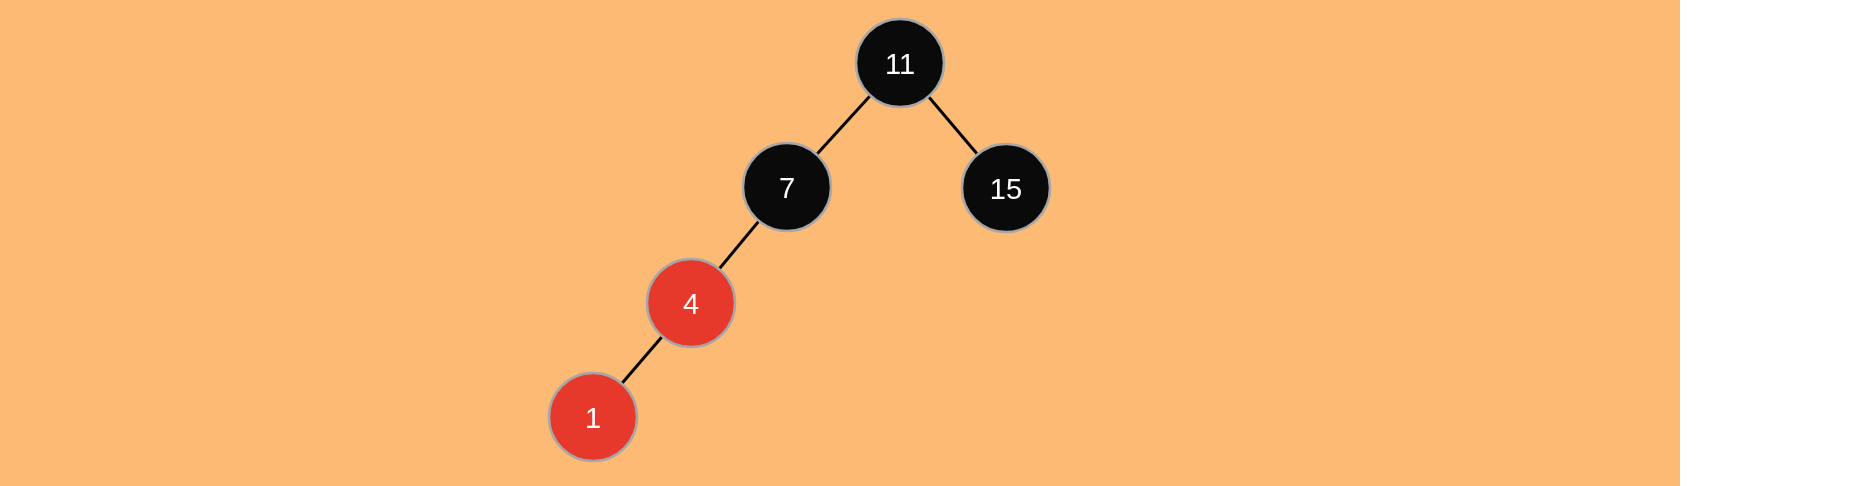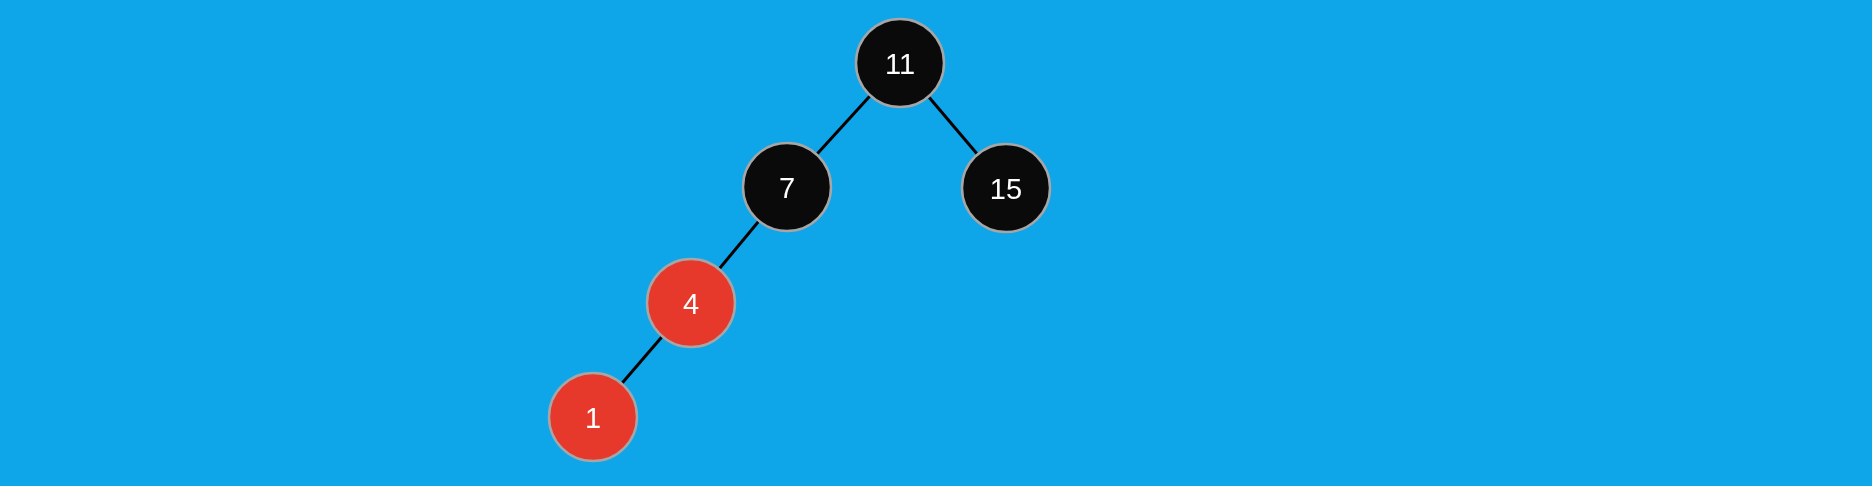--- a/index.html
+++ b/index.html
@@ -2,23 +2,23 @@
 <html><head>
 <meta charset="utf-8">
 <style>
   html, body {
     margin: 0;
     padding: 0;
     background: #ffffff;
   }
   .canvas-wrap {
     position: relative;
-    width: 1872px;
+    width: 1680px;
     height: 486px;
-    background: #0ea5e9;
+    background: #fdba74;
     overflow: hidden;
   }
   svg text {
     font-family: "Liberation Sans", "DejaVu Sans", sans-serif;
     font-size: 29px;
     font-weight: 400;
     text-anchor: middle;
     dominant-baseline: central;
     pointer-events: none;
   }

